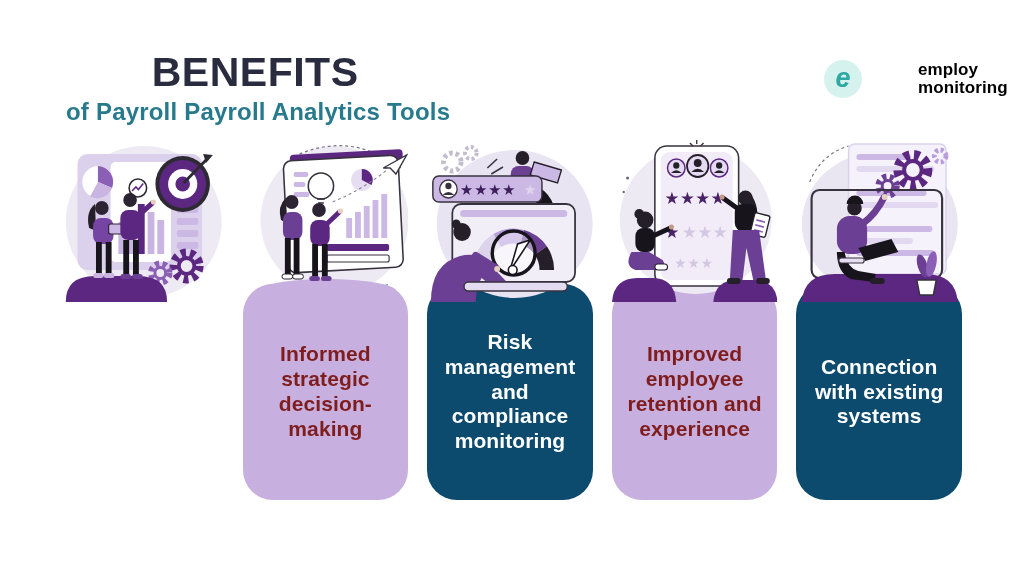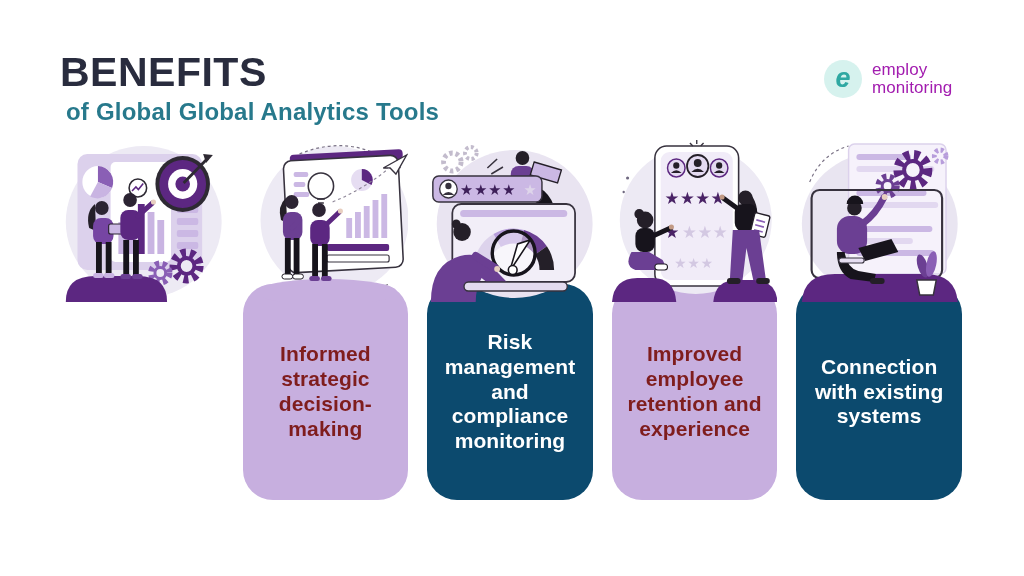--- a/index.html
+++ b/index.html
@@ -5,35 +5,35 @@
   html,body{margin:0;padding:0;}
   body{
     width:1024px;height:576px;position:relative;overflow:hidden;
     background:#ffffff;font-family:"Liberation Sans",sans-serif;
     -webkit-font-smoothing:antialiased;
   }
   
   .header{position:absolute;left:60px;top:52px;}
   .title{
     font-size:41px;font-weight:800;color:#292c3e;line-height:1.0;
-    letter-spacing:0.5px;margin:0;
+    letter-spacing:0.5px;margin:0;text-align:center;
   }
   .subtitle{
     font-size:24px;font-weight:700;color:#27798c;margin-top:5px;margin-left:6px;
     letter-spacing:0.2px;
   }
   
   .logo{position:absolute;left:824px;top:60px;display:flex;align-items:center;gap:10px;}
   .logo-mark{
     width:38px;height:38px;border-radius:50%;background:#d6f2ee;
     display:flex;align-items:center;justify-content:center;
     color:#2fa8a2;font-size:27px;font-weight:800;font-style:italic;line-height:1;
     padding-bottom:2px;box-sizing:border-box;
   }
-  .logo-text{font-size:17px;font-weight:400;color:#a21caf;line-height:1.08;letter-spacing:0.1px;}
+  .logo-text{font-size:17px;font-weight:700;color:#000000;line-height:1.08;letter-spacing:0.1px;margin-left:46px;}
   
   .cards-row{
     position:absolute;left:58px;top:140px;width:904px;
     display:flex;gap:19px;
   }
   .column{flex:1;display:flex;flex-direction:column;min-width:0;}
   .illus{height:162px;margin-bottom:-18px;position:relative;z-index:2;}
   .illus svg{display:block;width:100%;height:162px;}
   .card{
     height:216px;border-radius:30px;position:relative;z-index:1;
@@ -45,21 +45,21 @@
   .card-label{
     font-size:21px;font-weight:700;line-height:1.18;white-space:pre-line;
     letter-spacing:0.1px;
   }
 </style>
 </head>
 <body>
 
 <div class="header">
   <h1 class="title">BENEFITS</h1>
-  <div class="subtitle">of Global Global Analytics Tools</div>
+  <div class="subtitle">of Payroll Payroll Analytics Tools</div>
 </div>
 
 <div class="logo">
   <div class="logo-mark">
     <span>e</span>
   </div>
   <div class="logo-text">
     <div>employ</div>
     <div>monitoring</div>
   </div>

